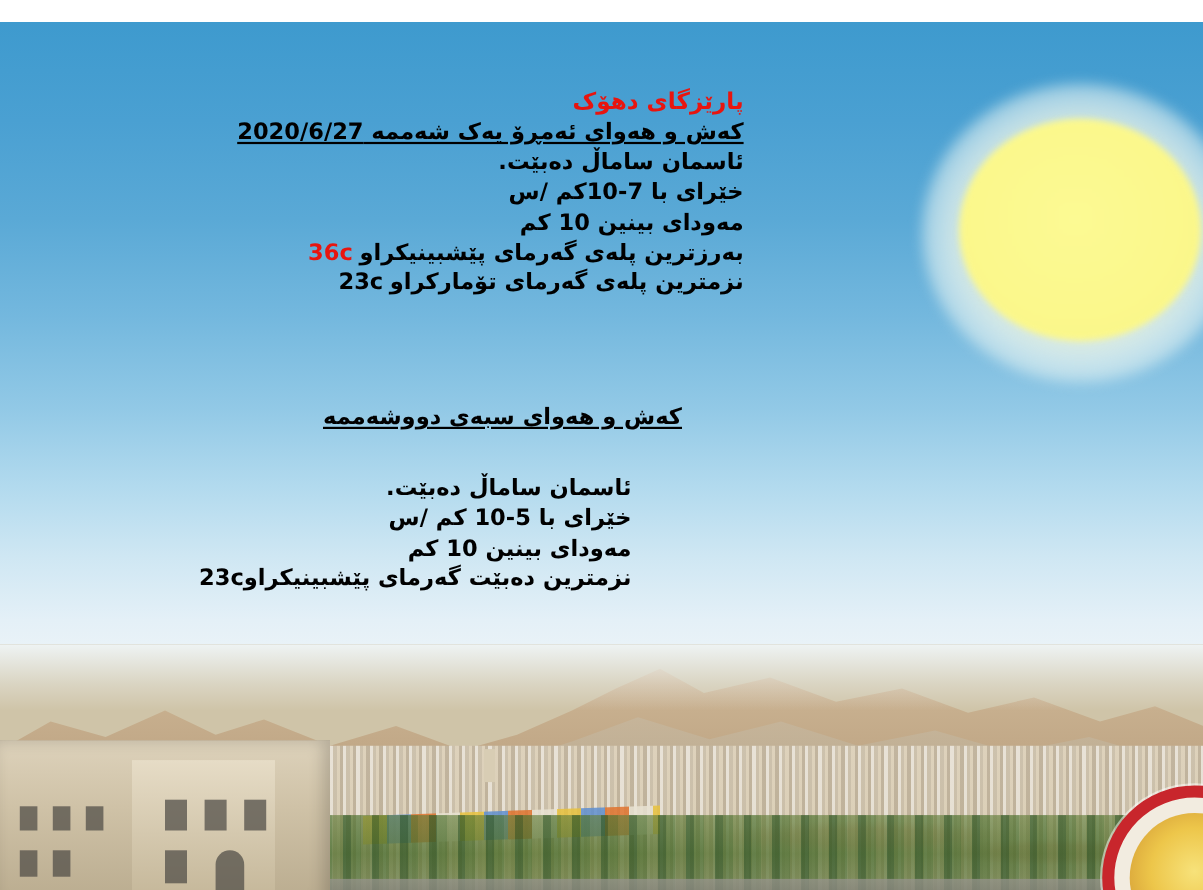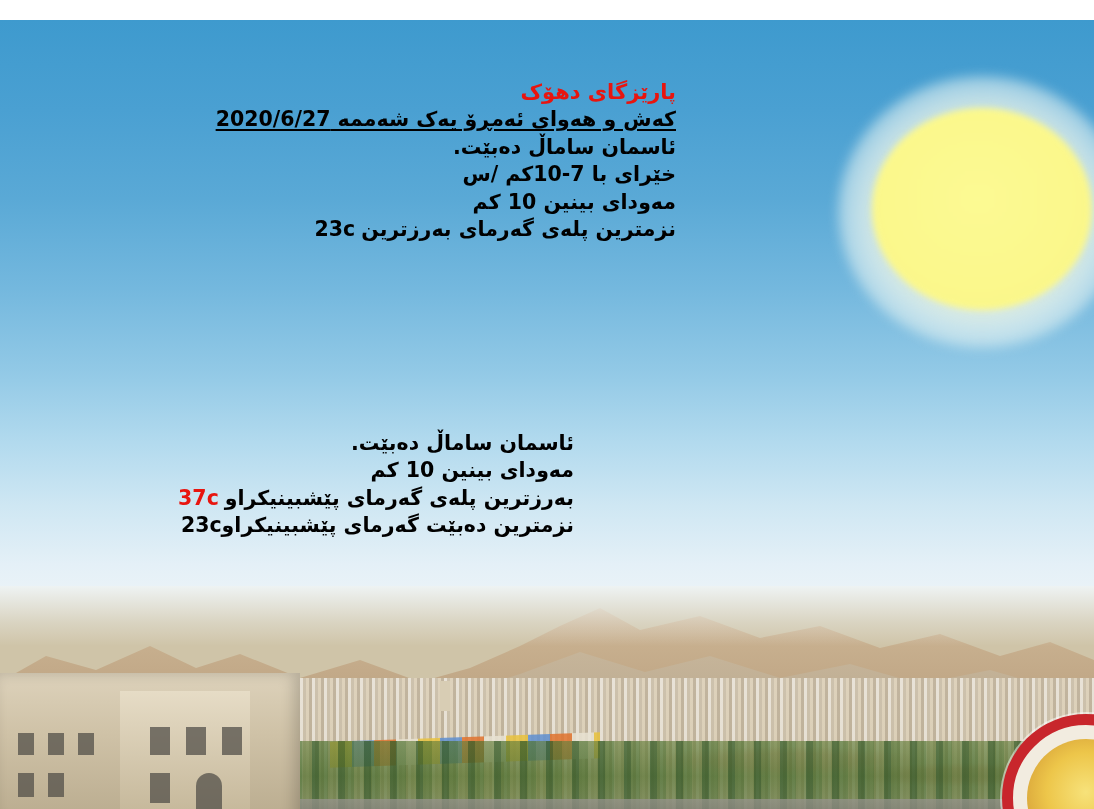--- a/index.html
+++ b/index.html
@@ -241,25 +241,29 @@
   </div>
 
   <div class="text-layer">
 
     <div class="blk" id="block1">
       <span class="ln title">پارێزگای دهۆک</span>
       <span class="ln underline">کەش و هەوای ئەمڕۆ یەک شەممە 2020/6/27</span>
       <span class="ln">ئاسمان ساماڵ دەبێت.</span>
       <span class="ln">خێرای با 7-10کم /س</span>
       <span class="ln">مەودای بینین 10 کم</span>
-      <span class="ln"><span>نزمترین پلەی گەرمای بەرزترین</span><span style="padding-right:6px;">23c</span></span>
-    </div>
-
+      <span class="ln"><span>بەرزترین پلەی گەرمای پێشبینیکراو</span><span class="red" style="padding-right:6px;">36c</span></span>
+      <span class="ln"><span>نزمترین پلەی گەرمای تۆمارکراو</span><span style="padding-right:6px;">23c</span></span>
+    </div>
+
+    <div class="blk" id="block2head">
+      <span class="ln underline">کەش و هەوای سبەی دووشەممە</span>
+    </div>
 
     <div class="blk" id="block2">
       <span class="ln">ئاسمان ساماڵ دەبێت.</span>
+      <span class="ln">خێرای با 5-10 کم /س</span>
       <span class="ln">مەودای بینین 10 کم</span>
-      <span class="ln"><span>بەرزترین پلەی گەرمای پێشبینیکراو</span><span class="red" style="padding-right:6px;">37c</span></span>
       <span class="ln"><span>نزمترین دەبێت گەرمای پێشبینیکراو</span><span>23c</span></span>
     </div>
 
   </div>
 </div>
 
 </body></html>

